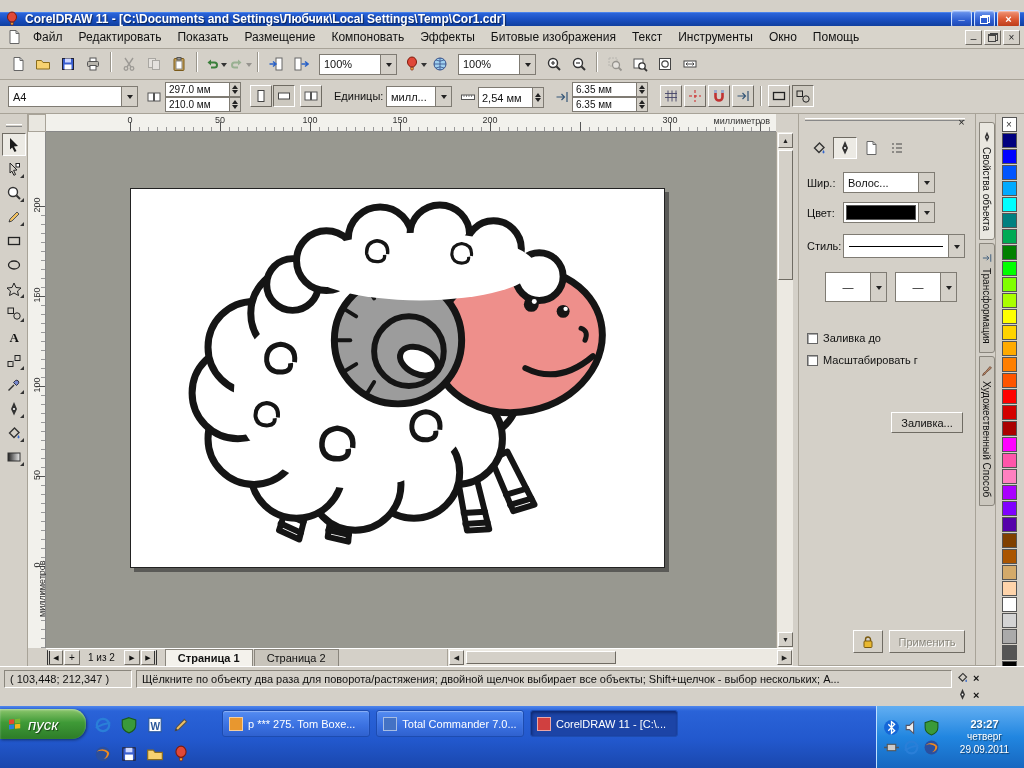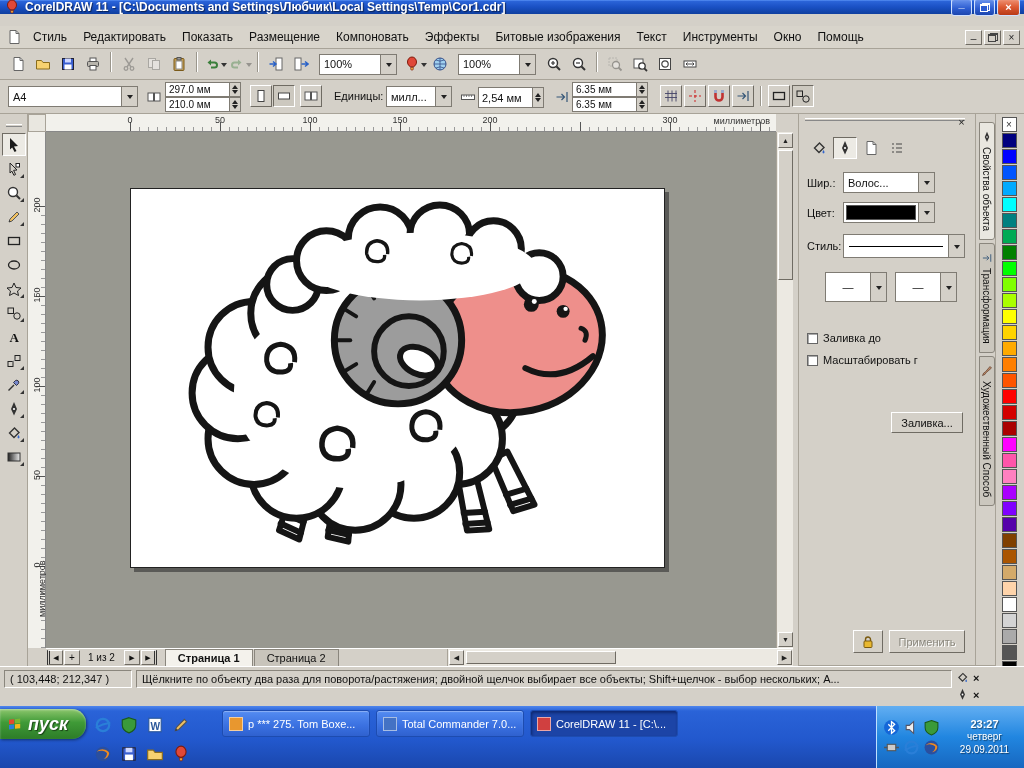--- a/index.html
+++ b/index.html
@@ -1,21 +1,21 @@
 <!DOCTYPE html>
 <html style="--sheep-face: #ee8f8b; --sheep-horn: #9c9c9c; --outline-color: #000000;"><head>
 <meta charset="utf-8">
 <style>
   *{box-sizing:border-box;margin:0;padding:0}
   html,body{background:#222}
   #screen{position:relative;width:1024px;height:768px;overflow:hidden;background:#d4d0c8;
     font-family:"Liberation Sans",sans-serif;font-size:11px;color:#111;-webkit-user-select:none;user-select:none}
   .abs{position:absolute}
   
-  .titlebar{left:0;top:0;width:1024px;height:14px;background:linear-gradient(180deg,#5a93f6 0%,#2a63d8 10%,#1a50c4 50%,#0f3f9f 100%);
+  .titlebar{left:0;top:12px;width:1024px;height:14px;background:linear-gradient(180deg,#5a93f6 0%,#2a63d8 10%,#1a50c4 50%,#0f3f9f 100%);
     display:flex;align-items:center;padding:0 4px;color:#fff}
   .titlebar .ttext{font-size:12px;font-weight:bold;margin-left:5px;text-shadow:1px 1px 1px #0008;flex:1;white-space:nowrap;overflow:hidden}
   .winbtn{width:21px;height:18px;border-radius:3px;border:1px solid #cfe0ff;margin-left:2px;display:flex;align-items:center;justify-content:center;
     color:#fff;font-weight:bold;font-size:11px;background:linear-gradient(180deg,#6d97ef,#2c5cd0 60%,#1c46ae);box-shadow:inset 0 1px 1px #fff6}
   .winbtn.close{background:linear-gradient(180deg,#f09578,#dd5a33 50%,#b83a17);width:23px}
   .winbtn .mn{position:relative;top:-4px}
   
   .rsico{position:relative;width:10px;height:9px;display:inline-block}
   .rsico::before{content:"";position:absolute;right:0;top:0;width:6px;height:5px;border:1px solid #fff;border-top-width:2px}
   .rsico::after{content:"";position:absolute;left:0;bottom:0;width:6px;height:5px;border:1px solid #fff;border-top-width:2px;background:#2c5cd0}
@@ -108,21 +108,21 @@
   .scoords{width:128px;height:18px}
   .shint{flex:1;height:18px}
   .st-right{width:64px;display:flex;flex-direction:column;gap:2px}
   .strow{display:flex;align-items:center;gap:4px;height:15px}
   .sx{font-size:11px;font-weight:bold}
   
   .taskbar{left:0;top:706px;width:1024px;height:62px;background:linear-gradient(180deg,#4f86ee 0%,#2a63d8 8%,#2258cd 55%,#1a47ad 100%)}
   .start{position:absolute;left:0;top:3px;width:86px;height:30px;border-radius:0 14px 14px 0;
     background:linear-gradient(180deg,#8cc66c,#3f9a37 45%,#2d7c28);display:flex;align-items:center;gap:5px;padding-left:7px;
     box-shadow:1px 1px 3px #0007, inset 0 1px 2px #ffffff66}
-  .start span{color:#fff;font-weight:bold;font-style:italic;font-size:18px;text-shadow:1px 1px 1px #0008}
+  .start span{color:#fff;font-weight:normal;font-style:italic;font-size:15px;text-shadow:1px 1px 1px #0008}
   .qicon{position:absolute;width:22px;height:22px;display:flex;align-items:center;justify-content:center}
   .taskbtn{position:absolute;top:4px;width:148px;height:27px;border-radius:3px;border:1px solid #1d4cb0;color:#fff;
     background:linear-gradient(180deg,#548cf2,#3a70e0 60%,#2f61cf);display:flex;align-items:center;gap:5px;padding:1px 6px;font-size:11px;
     white-space:nowrap;overflow:hidden;box-shadow:inset 0 1px 1px #fff5}
   .taskbtn.active{background:#1c44a6;box-shadow:inset 1px 2px 3px #00114488}
   .ticon{width:14px;height:14px;flex:0 0 auto;border:1px solid #fff8}
   .tray{position:absolute;right:0;top:0;width:148px;height:62px;background:linear-gradient(180deg,#62aef2 0%,#2186e0 50%,#1767c0 100%);
     border-left:1px solid #bfe0ff;display:flex;align-items:center}
   .trayicons{width:74px;display:flex;flex-wrap:wrap;gap:3px;padding-left:6px}
   .trayicons .ti{width:17px;height:17px}
@@ -155,21 +155,21 @@
   </div>
 
   <div class="abs menubar">
     <span style="margin:0 3px">
         <svg viewBox="0 0 16 16" width="16" height="16">
           <path d="M4,1.5 h6 l3,3 v10 h-9 z" fill="#fff" stroke="#666"></path>
           <path d="M10,1.5 v3 h3" fill="none" stroke="#666"></path>
         </svg>
       </span>
     <div style="display:flex">
-        <div class="menu-item">Стиль</div>
+        <div class="menu-item">Файл</div>
         <div class="menu-item">Редактировать</div>
         <div class="menu-item">Показать</div>
         <div class="menu-item">Размещение</div>
         <div class="menu-item">Компоновать</div>
         <div class="menu-item">Эффекты</div>
         <div class="menu-item">Битовые изображения</div>
         <div class="menu-item">Текст</div>
         <div class="menu-item">Инструменты</div>
         <div class="menu-item">Окно</div>
         <div class="menu-item">Помощь</div>
@@ -1067,21 +1067,21 @@
       <div class="qicon" style="left: 170px; top: 37px;">
         <svg viewBox="0 0 16 16" width="18" height="18">
           <ellipse cx="8" cy="6" rx="4.5" ry="5" fill="#e04838" stroke="#801a0a"></ellipse>
           <path d="M6.5,11.5 h3 l-0.5,2.5 h-2 z" fill="#f0b040" stroke="#801a0a" stroke-width=".6"></path>
         </svg>
       </div>
       <div class="taskbtn" style="left: 222px;">
         <span class="ticon" style="background: rgb(232, 151, 47);"></span>
         <span>p *** 275. Tom Boxe...</span>
       </div>
-      <div class="taskbtn" style="left: 376px;">
+      <div class="taskbtn" style="left: 376px; justify-content: center;">
         <span class="ticon" style="background: rgb(68, 114, 196);"></span>
         <span>Total Commander 7.0...</span>
       </div>
       <div class="taskbtn active" style="left: 530px;">
         <span class="ticon" style="background: rgb(208, 64, 64);"></span>
         <span>CorelDRAW 11 - [C:\...</span>
       </div>
     </div>
 
 </div>

